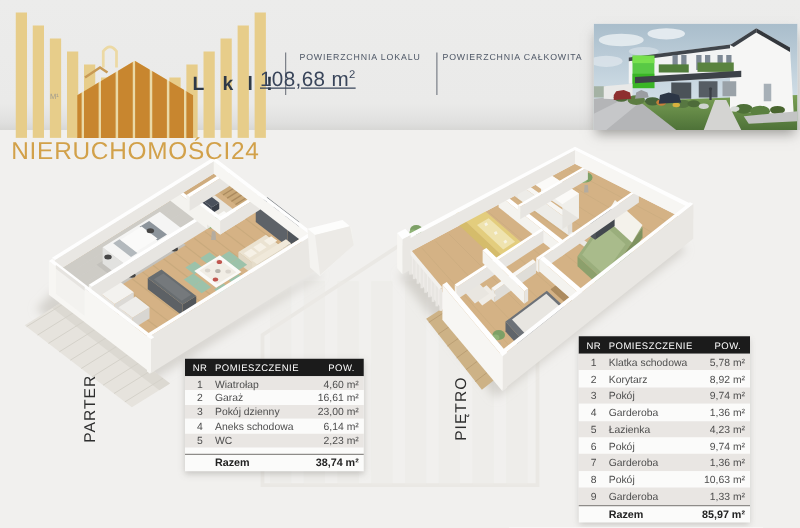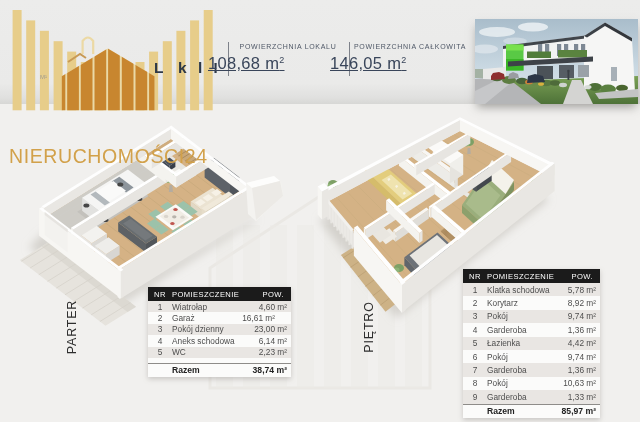--- a/index.html
+++ b/index.html
@@ -315,31 +315,30 @@
         <rect x="108.1" y="40" width="11.7" height="75" fill="#c8862f"></rect>
         <rect x="121.8" y="40" width="11.7" height="75" fill="#c8862f"></rect>
         <rect x="135.5" y="40" width="11.7" height="75" fill="#c8862f"></rect>
         <rect x="149.1" y="40" width="11.7" height="75" fill="#c8862f"></rect>
         <rect x="162.8" y="40" width="11.7" height="75" fill="#c8862f"></rect>
       </g>
       <path d="M82.6,54 L82.6,41 Q87.9,34 93.2,41 L93.2,54" fill="none" stroke="#ecd9a4" stroke-width="2.2"></path>
       <path d="M68,62 L80,54 L86,58" fill="none" stroke="#c89a55" stroke-width="2"></path>
       <text x="40" y="79" font-size="6" fill="#8f8f8f" opacity="0.8" font-family="Liberation Sans, sans-serif">M¹</text>
     </svg>
-  <div style="position:absolute;left:9px;top:110px;font-size:19.5px;letter-spacing:.6px;color:#d2a14a;margin-top:35px;">NIERUCHOMOŚCI24</div>
+  <div style="position:absolute;left:9px;top:110px;font-size:19.5px;letter-spacing:.6px;color:#d2a14a;">NIERUCHOMOŚCI24</div>
   <div class="lk" style="left:154px;">L</div>
   <div class="lk" style="left:178px;">k</div>
   <div class="lk" style="left:198px;">l</div>
   <div class="lk" style="left:213px;">!</div>
   <div class="vdiv" style="left:228px"></div>
   <div class="vdiv" style="left:349px"></div>
   <div class="mlabel" style="left:208px;top:43px">POWIERZCHNIA LOKALU</div>
   <div class="mval" style="left:208px;top:54px">108,68 m<sup>2</sup></div>
   <div class="mlabel" style="left:330px;top:43px">POWIERZCHNIA CAŁKOWITA</div>
-  <div class="mval" style="left:330px;top:54px">146,05 m<sup>2</sup></div>
   <svg width="163" height="85" viewBox="0 0 163 85" style="position:absolute;left:475px;top:19px;box-shadow:0 5px 9px -2px rgba(80,78,74,.5);background:#dfe7ec">
       <defs>
         <linearGradient id="sky" x1="0" y1="0" x2="0" y2="1">
           <stop offset="0" stop-color="#a9bdcb"></stop>
           <stop offset="0.55" stop-color="#c8d7e1"></stop>
           <stop offset="1" stop-color="#dfe8ee"></stop>
         </linearGradient>
         <linearGradient id="lawn" x1="0" y1="0" x2="0" y2="1">
           <stop offset="0" stop-color="#7aa055"></stop>
           <stop offset="1" stop-color="#4e7238"></stop>
@@ -406,21 +405,21 @@
         <span style="padding-right:7px">POW.</span>
       </div>
       <div style="height:11.4px;background:#e9e6e3;color:#4e4e4e;font-size:8.3px;display:flex;align-items:center;">
         <span style="width:24px;text-align:center">1</span>
         <span style="flex:1">Wiatrołap</span>
         <span style="padding-right:4px">4,60 m²</span>
       </div>
       <div style="height:11.4px;background:#fbfbfa;color:#4e4e4e;font-size:8.3px;display:flex;align-items:center;">
         <span style="width:24px;text-align:center">2</span>
         <span style="flex:1">Garaż</span>
-        <span style="padding-right:16px">16,61 m²</span>
+        <span style="padding-right:4px">16,61 m²</span>
       </div>
       <div style="height:11.4px;background:#e9e6e3;color:#4e4e4e;font-size:8.3px;display:flex;align-items:center;">
         <span style="width:24px;text-align:center">3</span>
         <span style="flex:1">Pokój dzienny</span>
         <span style="padding-right:4px">23,00 m²</span>
       </div>
       <div style="height:11.4px;background:#fbfbfa;color:#4e4e4e;font-size:8.3px;display:flex;align-items:center;">
         <span style="width:24px;text-align:center">4</span>
         <span style="flex:1">Aneks schodowa</span>
         <span style="padding-right:4px">6,14 m²</span>
@@ -458,21 +457,21 @@
         <span style="padding-right:4px">9,74 m²</span>
       </div>
       <div style="height:13.4px;background:#fbfbfa;color:#4e4e4e;font-size:8.3px;display:flex;align-items:center;">
         <span style="width:24px;text-align:center">4</span>
         <span style="flex:1">Garderoba</span>
         <span style="padding-right:4px">1,36 m²</span>
       </div>
       <div style="height:13.4px;background:#e9e6e3;color:#4e4e4e;font-size:8.3px;display:flex;align-items:center;">
         <span style="width:24px;text-align:center">5</span>
         <span style="flex:1">Łazienka</span>
-        <span style="padding-right:4px">4,42 m²</span>
+        <span style="padding-right:4px">4,23 m²</span>
       </div>
       <div style="height:13.4px;background:#fbfbfa;color:#4e4e4e;font-size:8.3px;display:flex;align-items:center;">
         <span style="width:24px;text-align:center">6</span>
         <span style="flex:1">Pokój</span>
         <span style="padding-right:4px">9,74 m²</span>
       </div>
       <div style="height:13.4px;background:#e9e6e3;color:#4e4e4e;font-size:8.3px;display:flex;align-items:center;">
         <span style="width:24px;text-align:center">7</span>
         <span style="flex:1">Garderoba</span>
         <span style="padding-right:4px">1,36 m²</span>

